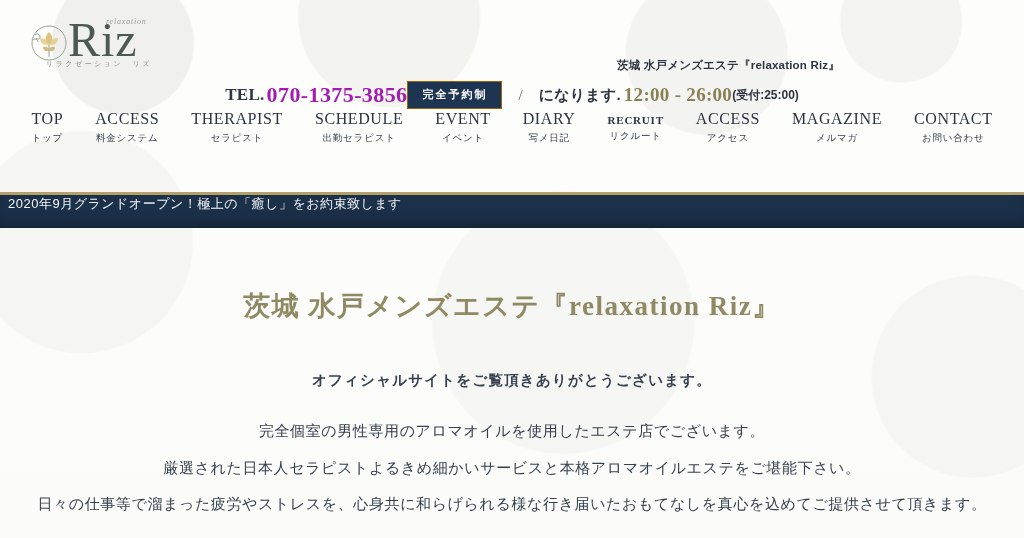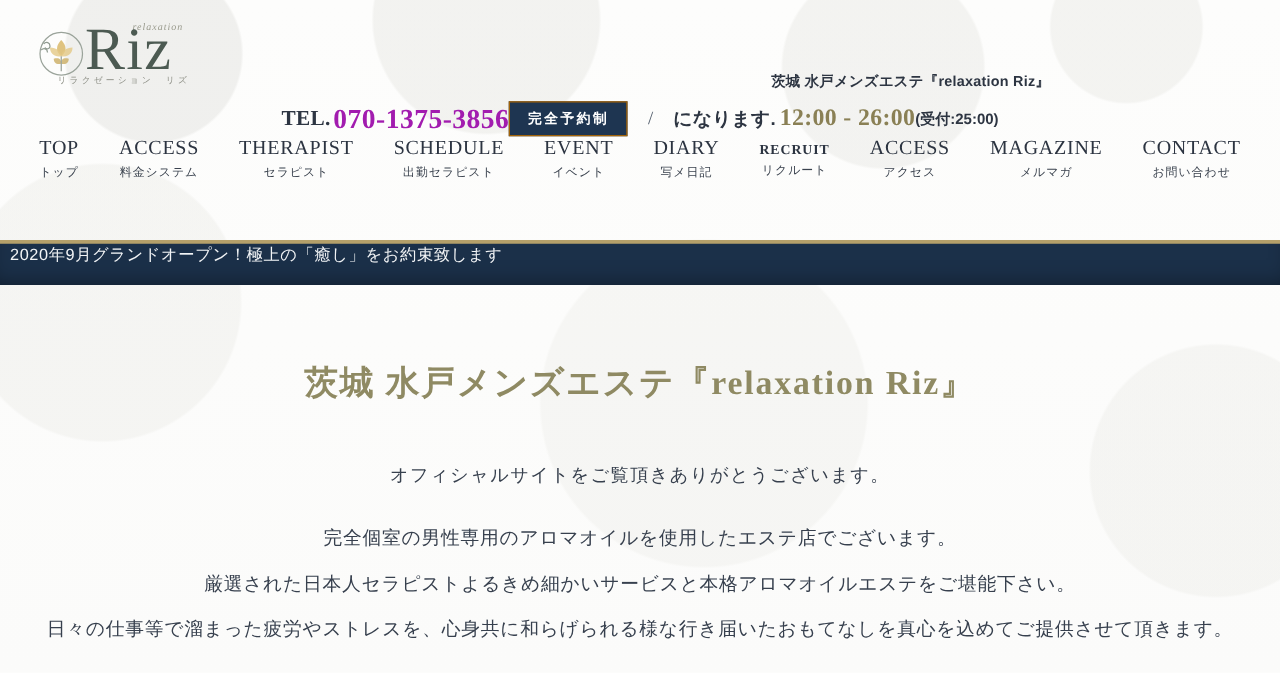--- a/index.html
+++ b/index.html
@@ -219,20 +219,21 @@
     font-weight: bold;
     font-size: 27px;
     color: #8f8a63;
     letter-spacing: 1.5px;
   }
   .lead {
     margin-top: 47px;
     font-size: 14.5px;
     color: #37404e;
     letter-spacing: 1.2px;
+    font-weight: bold;
   }
   .para {
     margin-top: 30px;
   }
   .para p {
     margin: 0 0 14px 0;
     font-size: 15px;
     color: #37404e;
     letter-spacing: .6px;
     line-height: 1.5;

